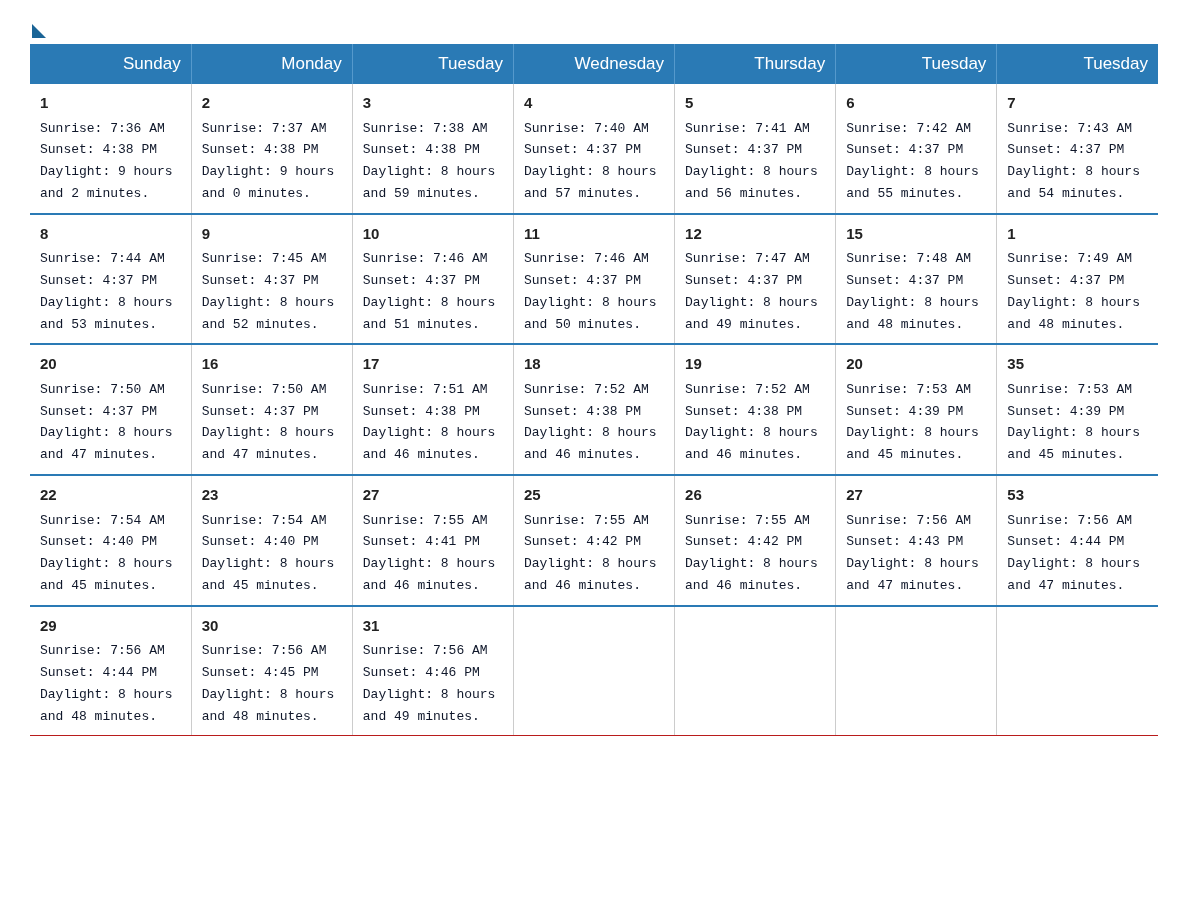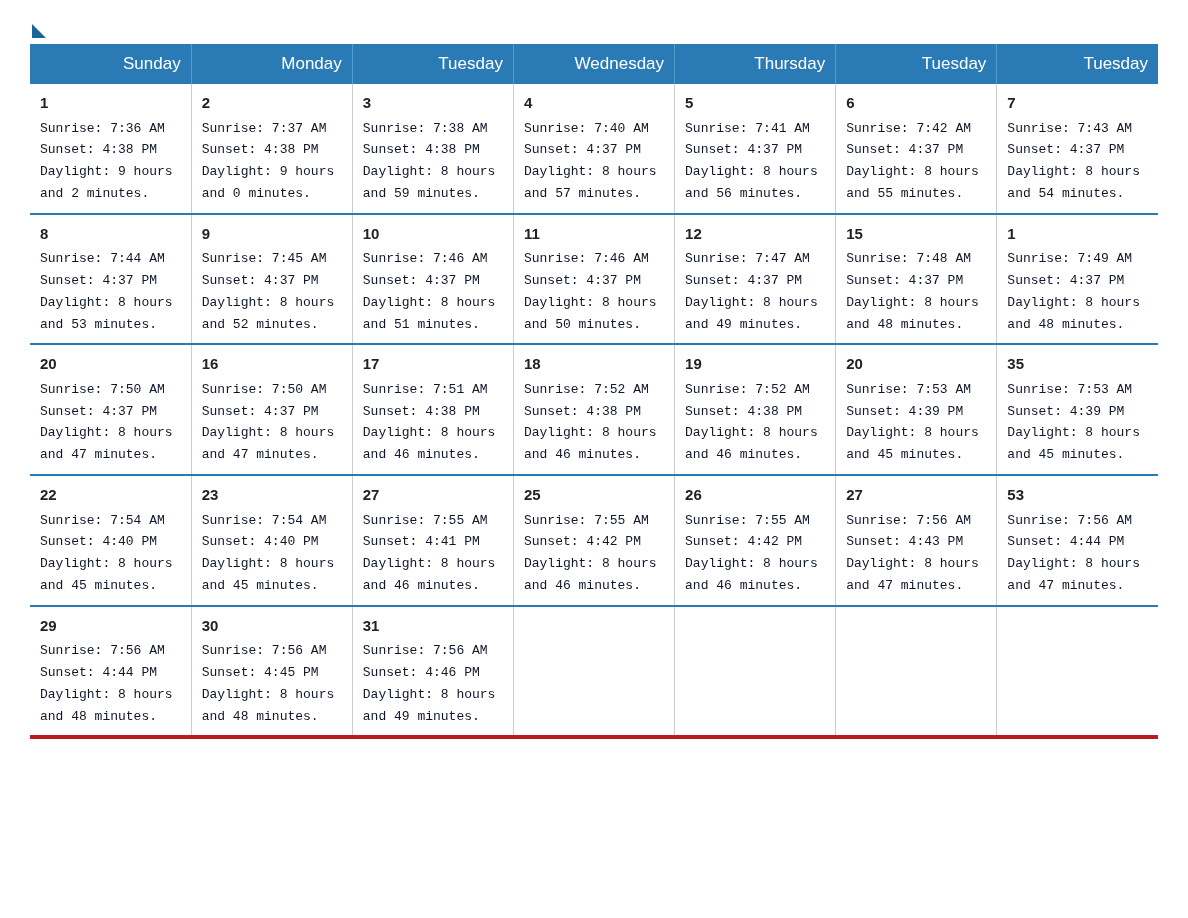--- a/index.html
+++ b/index.html
@@ -85,21 +85,21 @@
       font-size: 13.5px;
       border-right: 1px solid #ccc;
       border-bottom: 2px solid #2a7ab5;
       width: calc(100% / 7);
       line-height: 1.5;
     }
     tbody td:last-child {
       border-right: none;
     }
     tbody tr:last-child td {
-      border-bottom: 4px solid #b91c1c;
+      border-bottom: 1px solid #b91c1c;
     }
     .day-num {
       font-size: 15px;
       font-weight: bold;
       display: block;
       margin-bottom: 3px;
     }
     .day-info {
       font-size: 13px;
       color: #0f172a;

